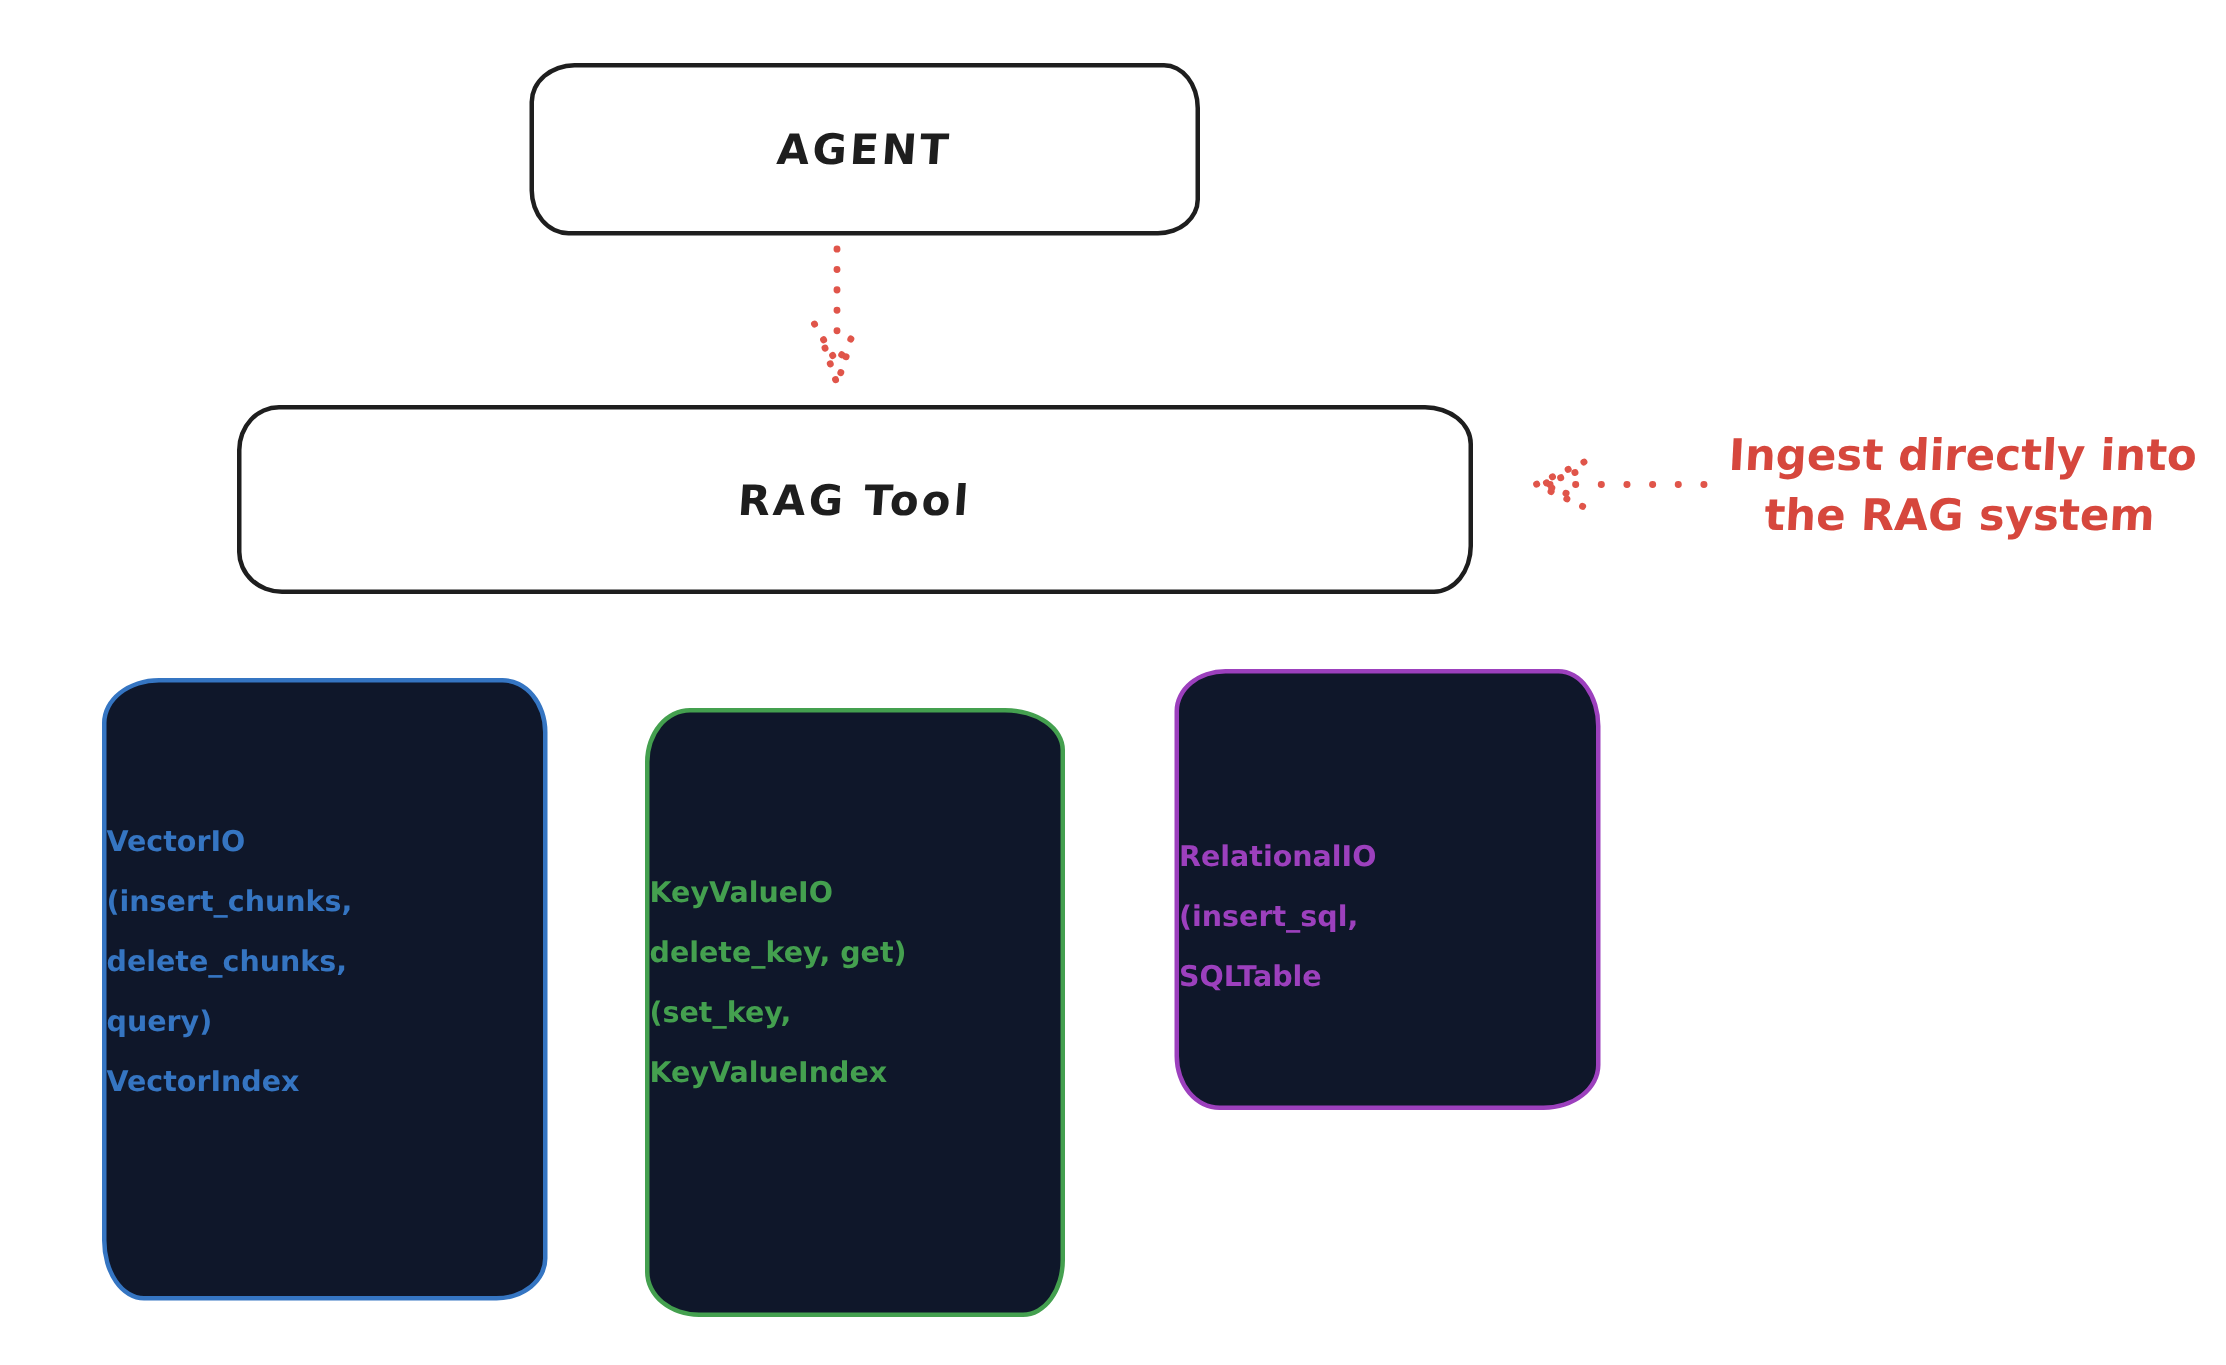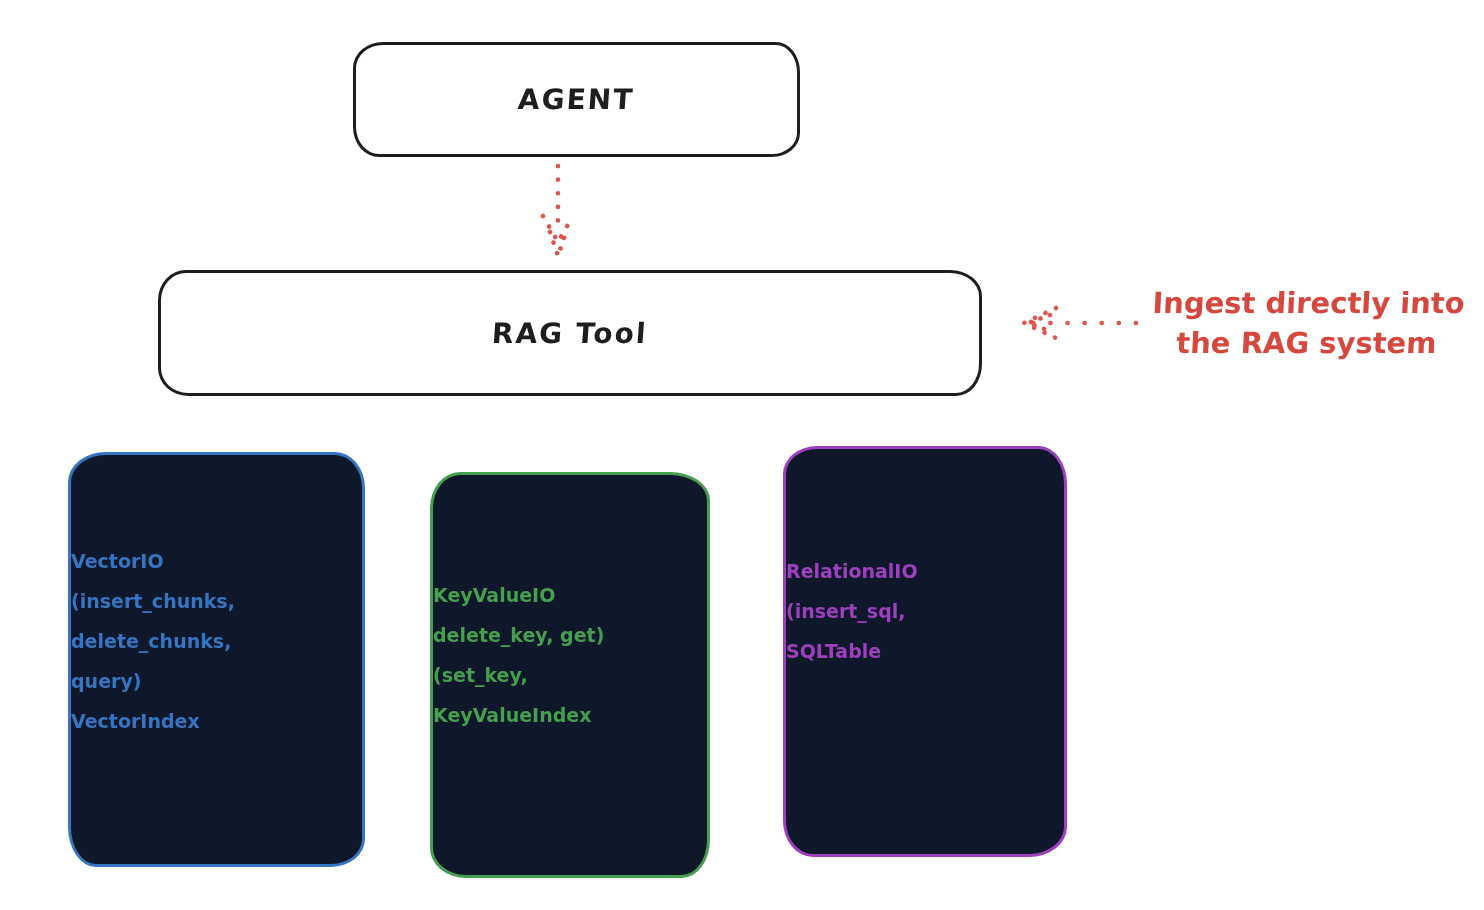--- a/index.html
+++ b/index.html
@@ -44,21 +44,21 @@
     border-radius:38px 30px 34px 28px / 30px 36px 28px 40px;
     padding-top:86px;
   }
   .card-keyvalue{
     left:430px;top:472px;width:280px;height:406px;
     border-color:#44a04f;color:#44a04f;
     border-radius:30px 40px 28px 36px / 36px 28px 38px 30px;
     padding-top:100px;
   }
   .card-relational{
-    left:783px;top:446px;width:284px;height:411px;
+    left:783px;top:446px;width:284px;height:294px;
     border-color:#9c40bd;color:#9c40bd;
     border-radius:34px 28px 38px 30px / 28px 38px 30px 36px;
     padding-top:102px;
   }
   .agent-box{
     left:353px;top:42px;width:447px;height:115px;
     border-radius:30px 24px 28px 26px / 26px 30px 24px 30px;
   }
   .rag-box{
     left:158px;top:270px;width:824px;height:126px;

